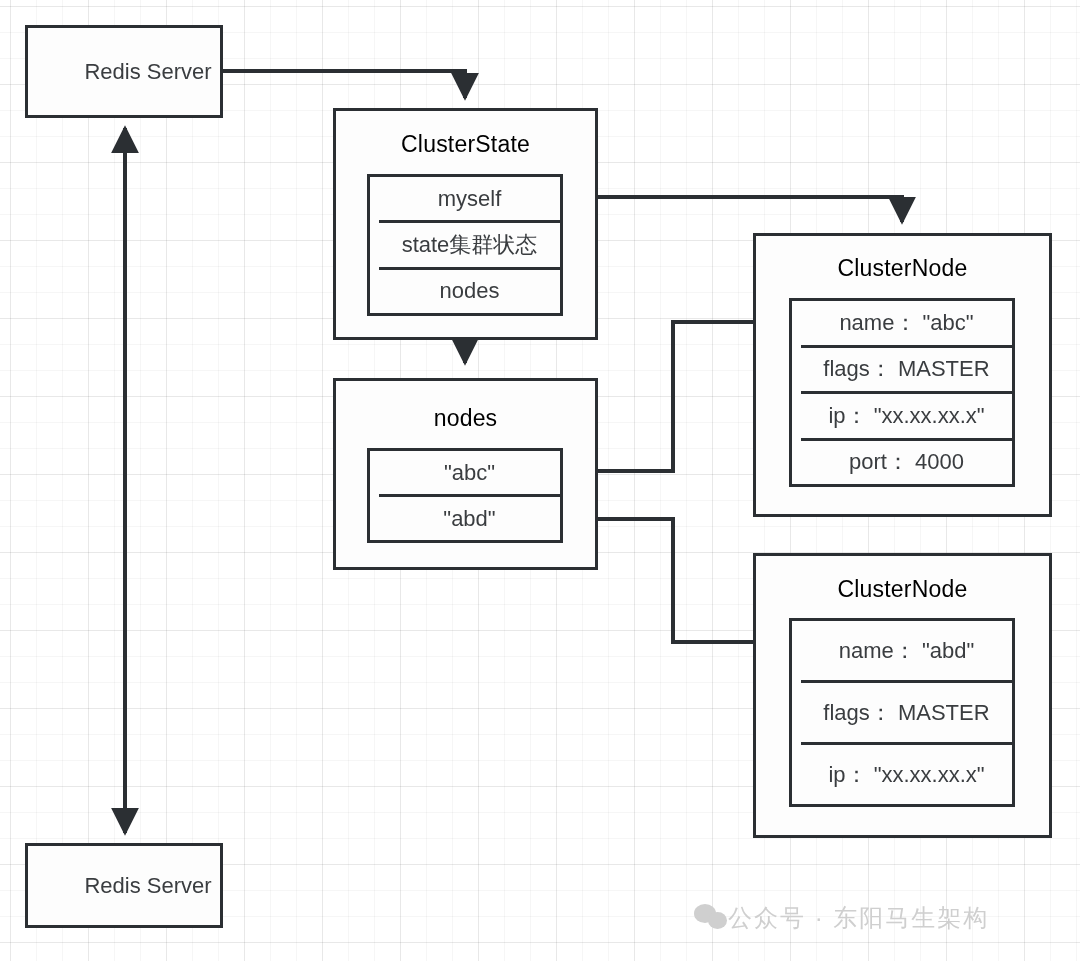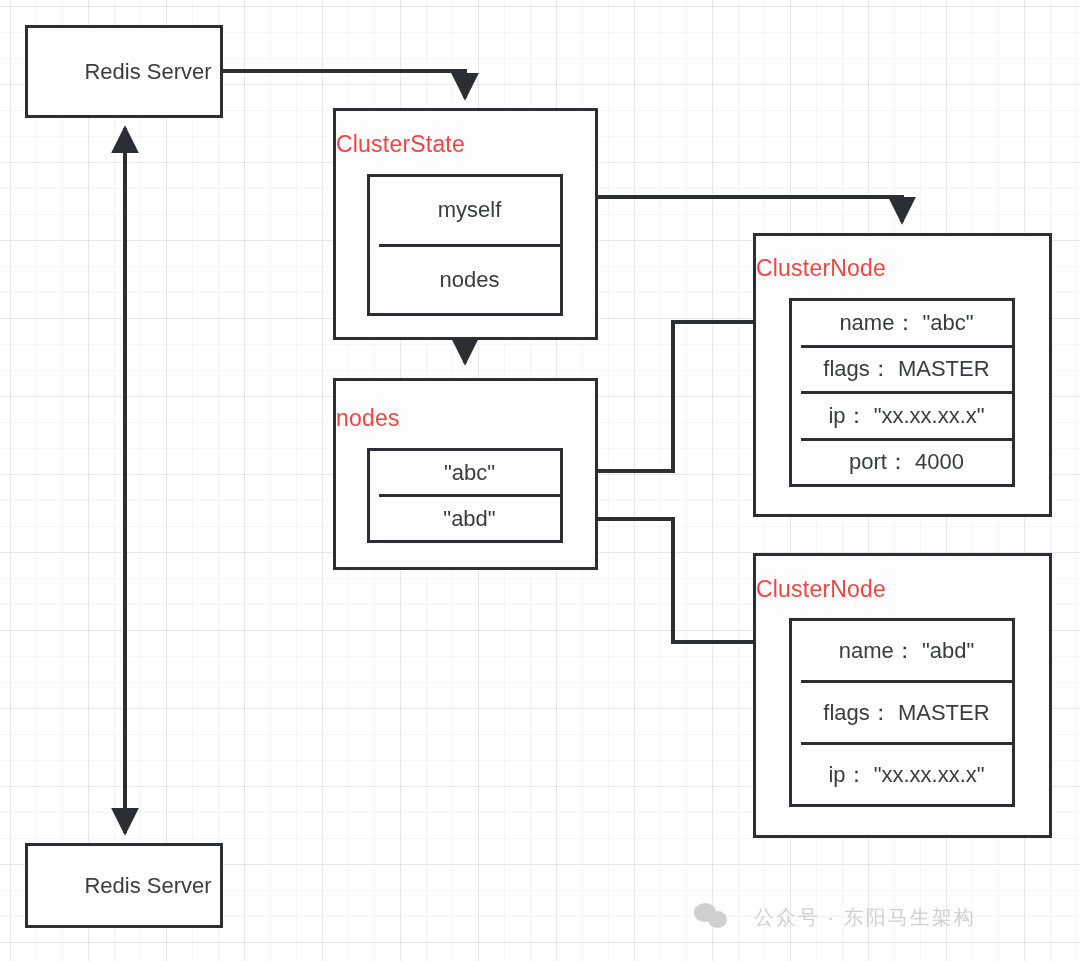--- a/index.html
+++ b/index.html
@@ -42,21 +42,22 @@
   .box {
     position: absolute;
     box-sizing: border-box;
     border: 3px solid #2b2f33;
     background: #fdfdfd;
   }
   .box-title {
     position: absolute;
     left: 0;
     right: 0;
-    color: #ef4444;
+    text-align: center;
+    color: #000000;
     font-size: 23px;
     letter-spacing: 0.2px;
     white-space: nowrap;
   }
   .simple-box-label {
     position: absolute;
     left: 0;
     right: 0;
     top: 50%;
     transform: translateY(-50%);
@@ -88,23 +89,23 @@
     white-space: nowrap;
   }
   .field-row:last-child {
     border-bottom: none;
   }
 
   .watermark {
     position: absolute;
     display: flex;
     align-items: center;
-    gap: 26px;
+    gap: 0;
     color: #cfcfcf;
-    font-size: 20px;
+    font-size: 24px;
     letter-spacing: 2px;
     white-space: nowrap;
     user-select: none;
   }
   .watermark .wechat-icon {
     display: inline-block;
     width: 34px;
     height: 30px;
     position: relative;
   }
@@ -163,20 +164,21 @@
 
   <div class="box" style="left:25px; top:25px; width:198px; height:93px;">
     <div class="simple-box-label">Redis Server</div>
   </div>
 
   <div class="box" style="left:333px; top:108px; width:265px; height:232px;">
     <div class="box-title" style="top:20px;">ClusterState</div>
   </div>
   <div class="field-table" style="left:367px; top:174px; width:196px; height:142px;">
     <div class="field-row">myself</div>
+    <div class="field-row">state集群状态</div>
     <div class="field-row">nodes</div>
   </div>
 
   <div class="box" style="left:333px; top:378px; width:265px; height:192px;">
     <div class="box-title" style="top:24px;">nodes</div>
   </div>
   <div class="field-table" style="left:367px; top:448px; width:196px; height:95px;">
     <div class="field-row">"abc"</div>
     <div class="field-row">"abd"</div>
   </div>

